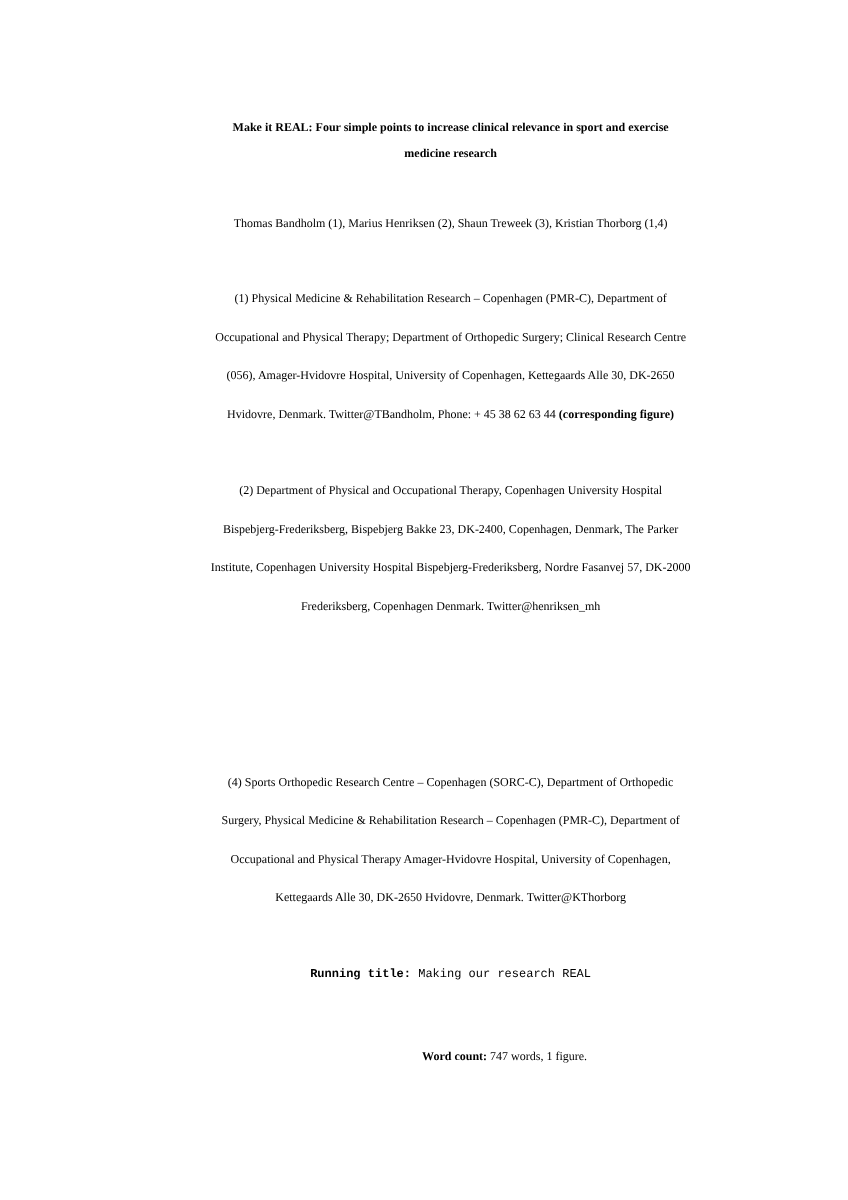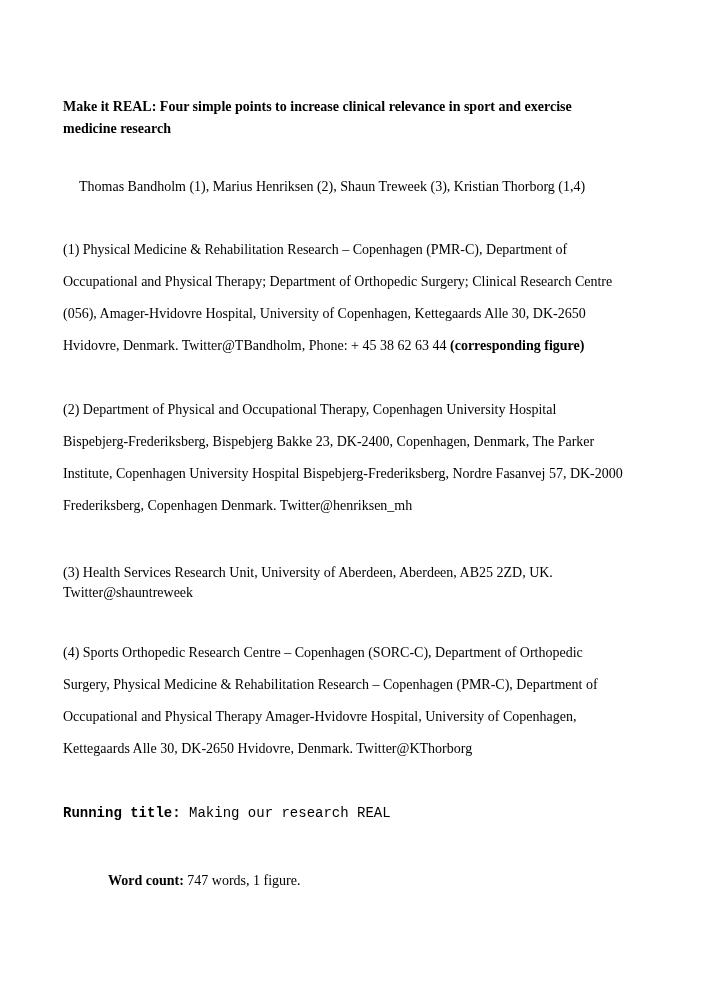--- a/index.html
+++ b/index.html
@@ -15,32 +15,32 @@
     overflow: hidden;
     font-family: "Liberation Serif", "DejaVu Serif", serif;
     color: #000000;
   }
   .block {
     position: absolute;
     left: 63px;
     width: 625px;
     margin: 0;
     white-space: pre-line;
-    font-size: 14px;
+    font-size: 10px;
+    text-align: center;
     -webkit-font-smoothing: antialiased;
   }
   .title {
     top: 96px;
     font-weight: bold;
     line-height: 22px;
   }
   .authors {
     top: 176px;
     line-height: 22px;
-    margin-left: 16px;
   }
   .aff {
     line-height: 32px;
   }
   .aff1 { top: 234px; }
   .aff2 { top: 394px; }
   .aff3 { top: 563px; line-height: 20px; }
   .aff4 { top: 637px; }
   .running-title { top: 802px; line-height: 22px; font-family: Liberation Mono, monospace; }
   .word-count  { top: 870px; line-height: 22px; margin-left: 45px; }
@@ -59,22 +59,20 @@
   <p class="block aff aff1"><span>(1) Physical Medicine &amp; Rehabilitation Research – Copenhagen (PMR-C), Department of
 Occupational and Physical Therapy; Department of Orthopedic Surgery; Clinical Research Centre
 (056), Amager-Hvidovre Hospital, University of Copenhagen, Kettegaards Alle 30, DK-2650
 Hvidovre, Denmark. Twitter@TBandholm, Phone: + 45 38 62 63 44 </span><span class="bold">(corresponding figure)</span></p>
 
   <p class="block aff aff2">(2) Department of Physical and Occupational Therapy, Copenhagen University Hospital
 Bispebjerg-Frederiksberg, Bispebjerg Bakke 23, DK-2400, Copenhagen, Denmark, The Parker
 Institute, Copenhagen University Hospital Bispebjerg-Frederiksberg, Nordre Fasanvej 57, DK-2000
 Frederiksberg, Copenhagen Denmark. Twitter@henriksen_mh</p>
 
-  <p class="block aff aff3">(3) Health Services Research Unit, University of Aberdeen, Aberdeen, AB25 2ZD, UK.
-Twitter@shauntreweek</p>
 
   <p class="block aff aff4">(4) Sports Orthopedic Research Centre – Copenhagen (SORC-C), Department of Orthopedic
 Surgery, Physical Medicine &amp; Rehabilitation Research – Copenhagen (PMR-C), Department of
 Occupational and Physical Therapy Amager-Hvidovre Hospital, University of Copenhagen,
 Kettegaards Alle 30, DK-2650 Hvidovre, Denmark. Twitter@KThorborg</p>
 
   <p class="block running-title"><span class="bold">Running title:</span><span> Making our research REAL</span></p>
 
   <p class="block word-count"><span class="bold">Word count:</span><span> 747 words, 1 figure.</span></p>
 

